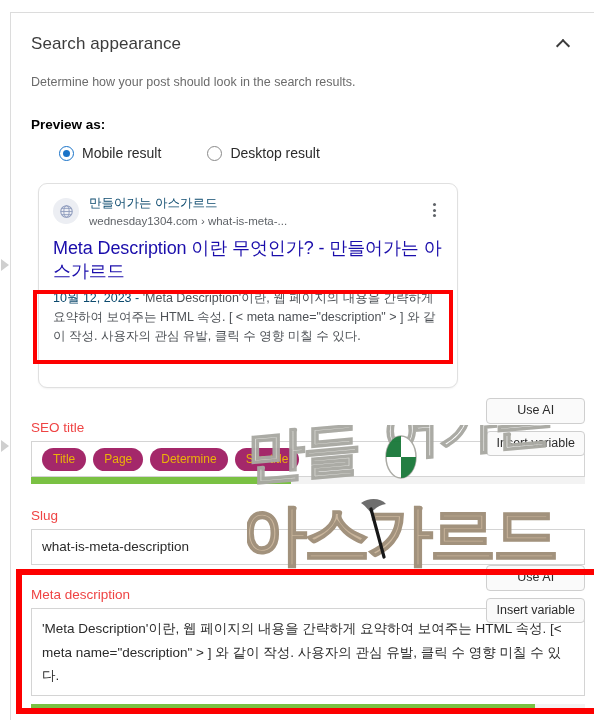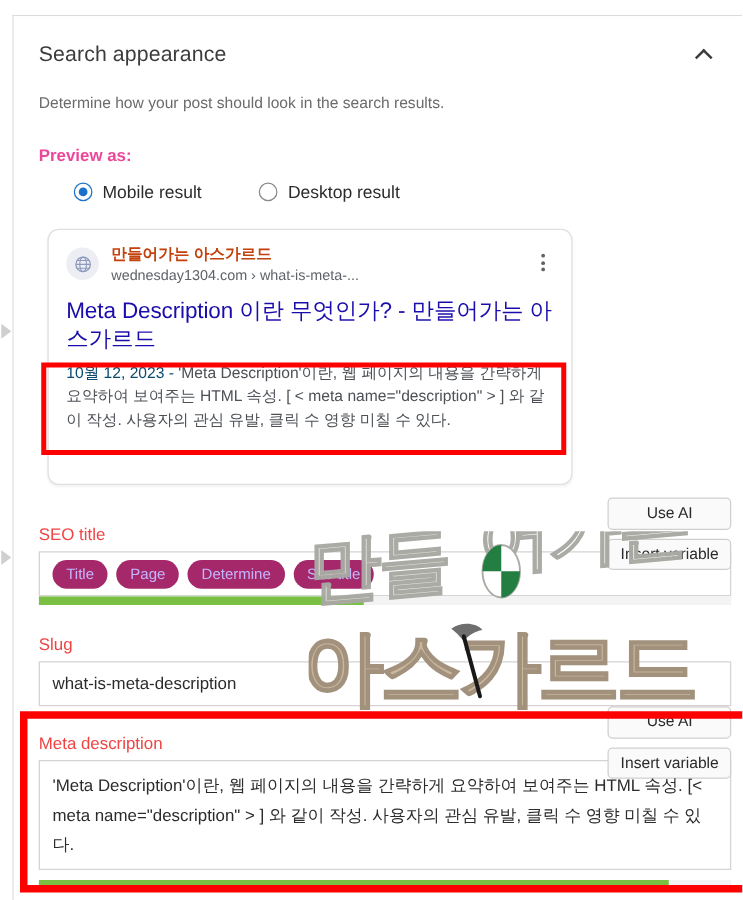--- a/index.html
+++ b/index.html
@@ -70,21 +70,21 @@
     margin-top: 4px;
   }
 
   .panel-desc {
     position: absolute; left: 20px; top: 62px;
     font-size: 12.5px; color: #6b6b6b; text-align: center;
   }
 
   .preview-as-label {
     position: absolute; left: 20px; top: 104px;
-    font-size: 13.5px; font-weight: 700; color: #ec4899;
+    font-size: 13.5px; font-weight: 700; color: #000000;
   }
 
   
   .radio-row {
     position: absolute; left: 20px; top: 132px;
     display: flex; align-items: center; gap: 18px;
   }
   .radio-item { display: flex; align-items: center; gap: 8px; cursor: pointer; padding-left: 28px; }
   .radio {
     width: 15px; height: 15px; border-radius: 50%;
@@ -112,21 +112,21 @@
   }
   .gc-top { display: flex; align-items: flex-start; }
   .gfav {
     width: 26px; height: 26px; border-radius: 50%;
     background: #eceef3; flex: none;
     display: flex; align-items: center; justify-content: center;
     margin-top: 2px;
   }
   .gfav svg { display: block; }
   .gc-site { margin-left: 10px; line-height: 1.25; }
-  .gc-sitename { font-size: 12.5px; color: #c2410c; font-weight: 700; }
+  .gc-sitename { font-size: 12.5px; color: #0c4a6e; font-weight: 400; }
   .gc-url { font-size: 11.5px; color: #5f6368; margin-top: 2px; }
   .gdots {
     margin-left: auto; width: 18px; height: 22px;
     display: flex; flex-direction: column; align-items: center;
     justify-content: center; gap: 2.5px; cursor: pointer; flex: none;
     margin-top: 3px;
   }
   .gdots i { width: 3px; height: 3px; border-radius: 50%; background: #5f6368; display:block; }
 
   .gc-title {
@@ -173,21 +173,21 @@
     height: 36px;
     display: flex; align-items: center;
     padding: 0 10px;
     font-size: 13.5px; color: #2b2b2b;
   }
   .input-box.tall { height: 88px; align-items: flex-start; padding-top: 8px; }
   .input-text { line-height: 1.75; font-size: 13.5px; color: #2b2b2b; }
 
   .pills { display: flex; align-items: center; gap: 7px; }
   .pill {
-    background: #a4286a; color: #c4b5fd;
+    background: #a4286a; color: #eab308;
     border-radius: 999px;
     font-size: 12px; padding: 4px 11px 5px 11px;
     white-space: nowrap; cursor: pointer;
   }
 
   .progress {
     height: 7px; background: #f3f3f3;
     position: relative; overflow: hidden;
   }
   .progress > span { display: block; height: 100%; background: #7ac143; }

